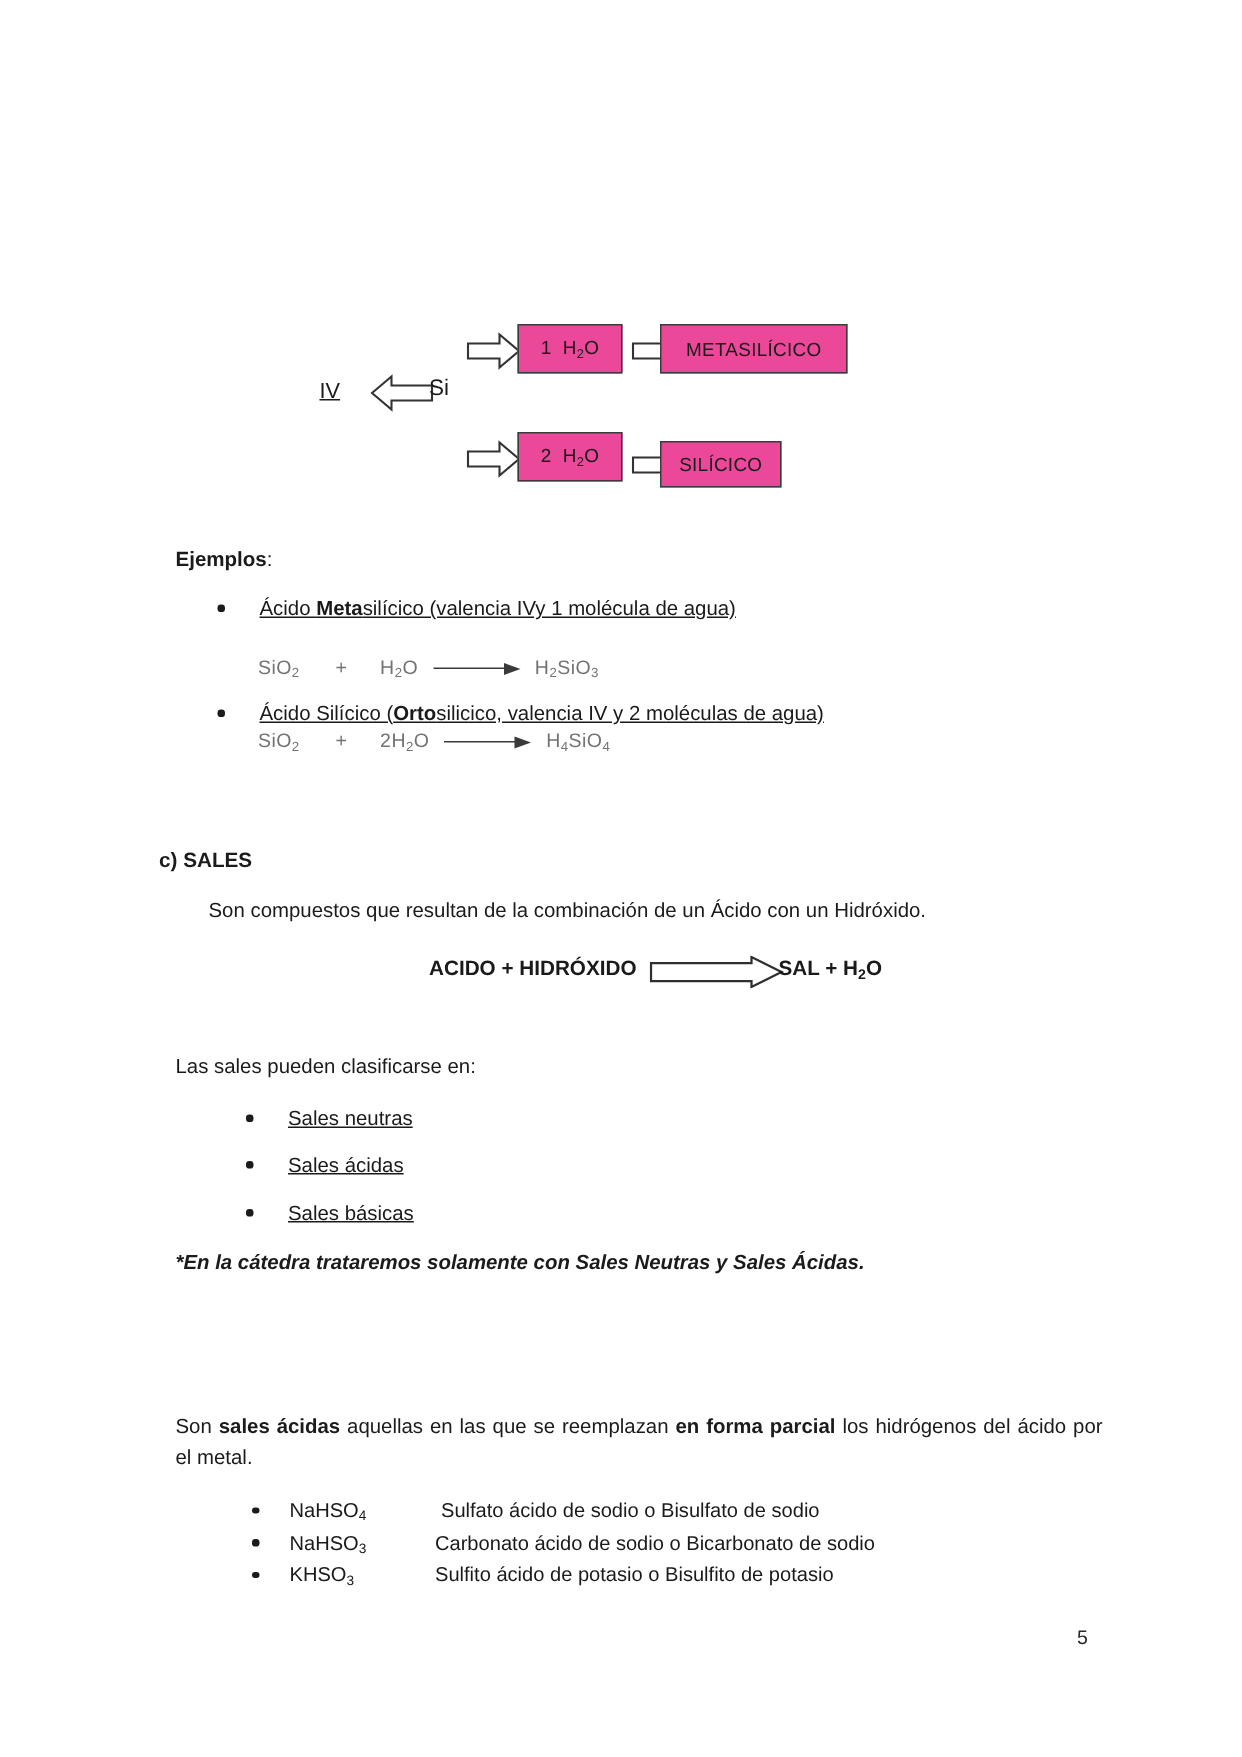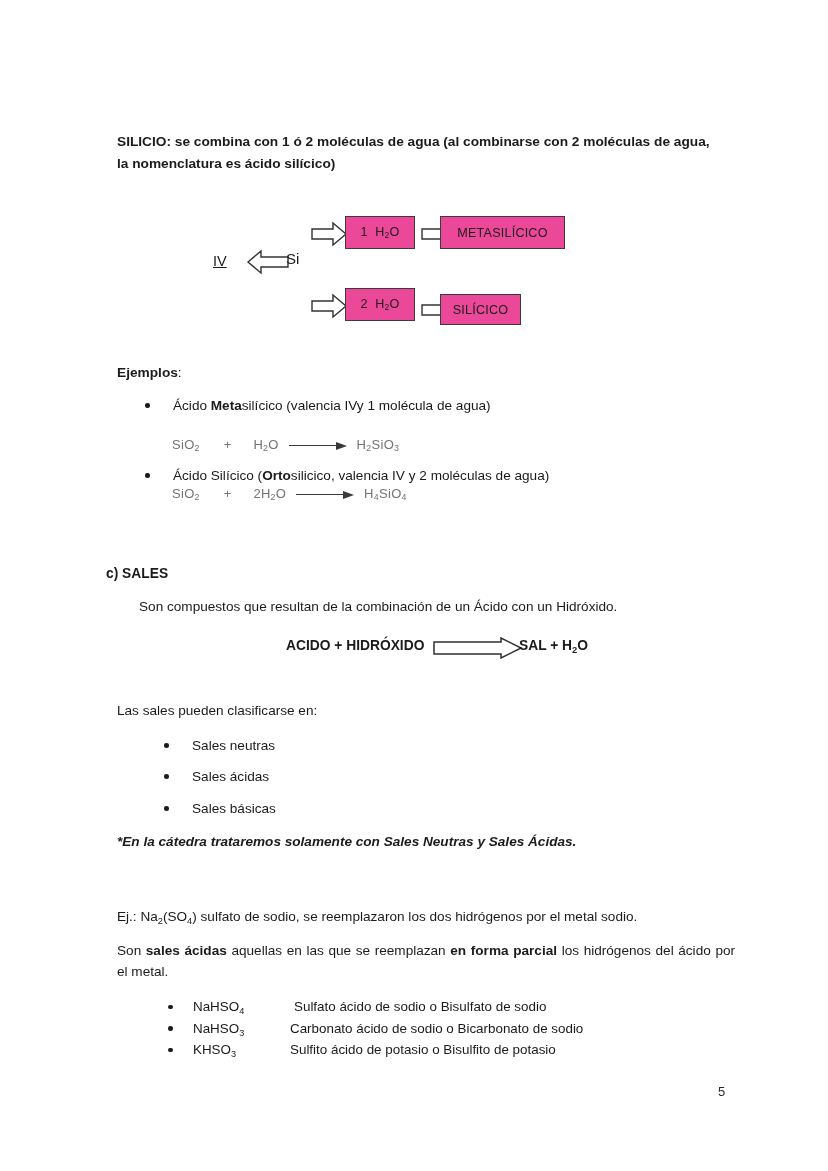--- a/index.html
+++ b/index.html
@@ -83,21 +83,21 @@
   }
   .bullet-row .dot {
     position: absolute;
     left: 0;
     top: 0.52em;
     width: 4.5px;
     height: 4.5px;
     border-radius: 50%;
     background: #1b1b1b;
   }
-  .bullet-row .btxt { display: block; padding-left: 28px; }
+  .bullet-row .btxt { display: block; padding-left: 28px; text-decoration: underline; }
 
   .eq {
     position: absolute;
     font-size: 13px;
     color: #737373;
     white-space: nowrap;
     letter-spacing: .3px;
   }
   .eq .rx-arrow {
     display: inline-block;
@@ -184,21 +184,20 @@
     top: 1084px;
     font-size: 13px;
     color: #2a2a2a;
   }
 </style>
 </head>
 <body>
 
 <div class="page">
 
-  <div class="tb" id="intro-heading">SILICIO: se combina con 1 ó 2 moléculas de agua (al combinarse con 2 moléculas de agua, la nomenclatura es ácido silícico)</div>
 
   <div id="silicio-diagram">
 
     <div class="lbl-iv" style="left:13px; top:48px;text-decoration:underline;">IV</div>
 
     <svg class="arrow-svg" style="left:46px; top:44px;" width="44" height="26" viewBox="0 0 44 26">
       <polygon points="2,13 15,2 15,8 42,8 42,18 15,18 15,24" fill="#ffffff" stroke="#333333" stroke-width="1.4" stroke-linejoin="miter"></polygon>
     </svg>
 
     <div class="lbl-si" style="left:86px; top:45px;">Si</div>
@@ -293,21 +292,20 @@
     <span class="btxt">Sales ácidas</span>
   </div>
   <div class="bullet-row" style="left:164px; top:799px; width:300px;">
     <span class="dot"></span>
     <span class="btxt">Sales básicas</span>
   </div>
 
   <div class="tb bolditalic" id="nota-catedra">*En la cátedra trataremos solamente con Sales Neutras y Sales Ácidas.</div>
 
 
-  <div class="tb" id="p-ejemplo"><span>Ej.: Na</span><sub>2</sub><span>(SO</span><sub>4</sub><span>) sulfato de sodio, se reemplazaron los dos hidrógenos por el metal sodio.</span></div>
 
   <div class="tb just" id="p-acidas"><span>Son </span><span class="bold">sales ácidas</span><span> aquellas en las que se reemplazan </span><span class="bold">en forma parcial</span><span> los hidrógenos del ácido por el metal.</span></div>
 
   <div id="formula-list">
     <div class="frow">
       <span class="dot"></span>
       <span class="formula"><span>NaHSO</span><sub>4</sub></span>
       <span class="meaning" style="left:126px;">Sulfato ácido de sodio o Bisulfato de sodio</span>
     </div>
     <div class="frow">

